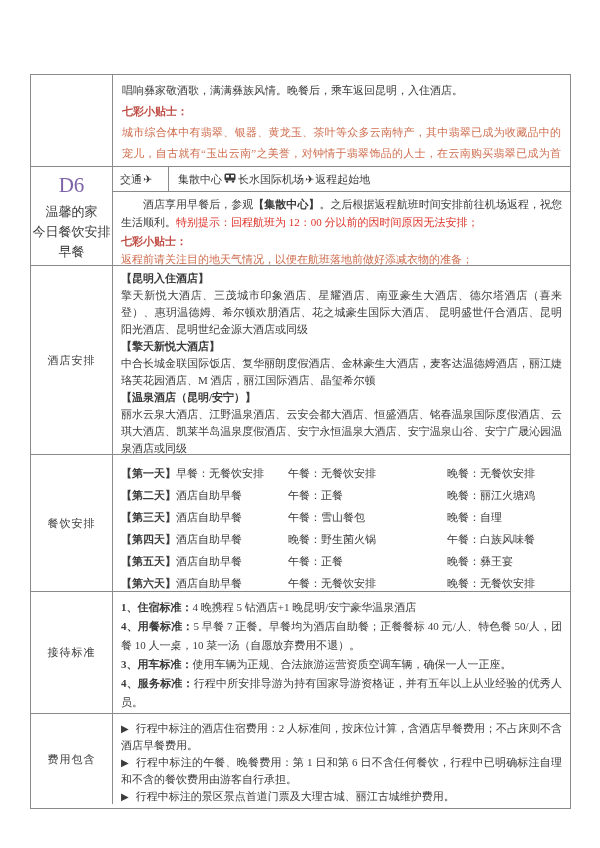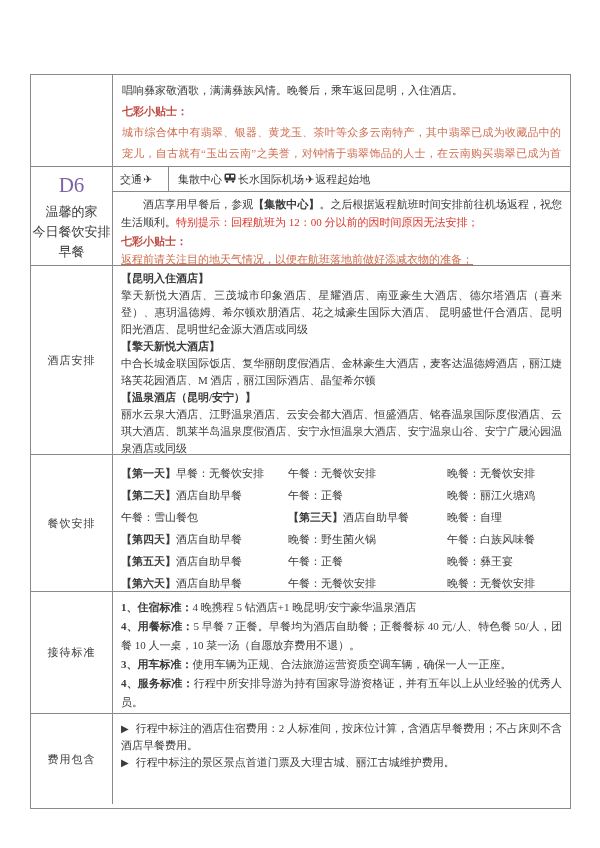--- a/index.html
+++ b/index.html
@@ -59,21 +59,21 @@
     border-right:1px solid var(--border);
     display:flex; align-items:center; padding-left:7px;
   }
   .transport-route{display:flex; align-items:center; padding-left:9px;}
   .plane{font-family:"DejaVu Sans",sans-serif; font-size:11px; margin:0 1px;}
   .bus-icon{margin:0 2px; display:inline-block;}
   .d6-desc-wrap{padding:3px 8px 0 8px;}
   .d6-desc{line-height:18px; text-align:justify; text-indent:2em;}
   .red{color:#dd3328;}
   .d6-tips .tip-heading{line-height:18px; margin-top:1px;}
-  .d6-tips .tip-body{line-height:18px;text-decoration:underline;}
+  .d6-tips .tip-body{line-height:18px;}
   
   .hotel-content{padding:4px 8px 0 8px;}
   .hotel-content p{line-height:17px; text-align:justify;}
   .hotel-heading{font-weight:bold;}
   
   .meals-content{padding:7px 4px 0 8px;}
   .meal-line{display:grid; grid-template-columns:152px 144px 1fr; line-height:22px;gap:15px;}
   .meal-day{font-weight:bold;}
   
   .standards-content{padding:6px 8px 0 8px;}
@@ -155,22 +155,22 @@
         <span><b class="meal-day">【第一天】</b><span>早餐：无餐饮安排</span></span>
         <span>午餐：无餐饮安排</span>
         <span>晚餐：无餐饮安排</span>
       </div>
       <div class="meal-line">
         <span><b class="meal-day">【第二天】</b><span>酒店自助早餐</span></span>
         <span>午餐：正餐</span>
         <span>晚餐：丽江火塘鸡</span>
       </div>
       <div class="meal-line">
+        <span><b class="meal-day">【第三天】</b><span>酒店自助早餐</span></span>
         <span>午餐：雪山餐包</span>
-        <span><b class="meal-day">【第三天】</b><span>酒店自助早餐</span></span>
         <span>晚餐：自理</span>
       </div>
       <div class="meal-line">
         <span><b class="meal-day">【第四天】</b><span>酒店自助早餐</span></span>
         <span>晚餐：野生菌火锅</span>
         <span>午餐：白族风味餐</span>
       </div>
       <div class="meal-line">
         <span><b class="meal-day">【第五天】</b><span>酒店自助早餐</span></span>
         <span>午餐：正餐</span>
@@ -192,17 +192,18 @@
       <p><b class="std-label">3、用车标准：</b><span>使用车辆为正规、合法旅游运营资质空调车辆，确保一人一正座。</span></p>
       <p><b class="std-label">4、服务标准：</b><span>行程中所安排导游为持有国家导游资格证，并有五年以上从业经验的优秀人员。</span></p>
       <p></p>
     </div>
   </div>
 
   <div class="row row-fees">
     <div class="cell-label">费用包含</div>
     <div class="cell-content fees-content">
       <p><span class="bullet">▶</span><span>行程中标注的酒店住宿费用：2 人标准间，按床位计算，含酒店早餐费用；不占床则不含酒店早餐费用。</span></p>
+      <p><span class="bullet">▶</span><span>行程中标注的午餐、晚餐费用：第 1 日和第 6 日不含任何餐饮，行程中已明确标注自理和不含的餐饮费用由游客自行承担。</span></p>
       <p><span class="bullet">▶</span><span>行程中标注的景区景点首道门票及大理古城、丽江古城维护费用。</span></p>
     </div>
   </div>
 
 </div>
 
 </body></html>

